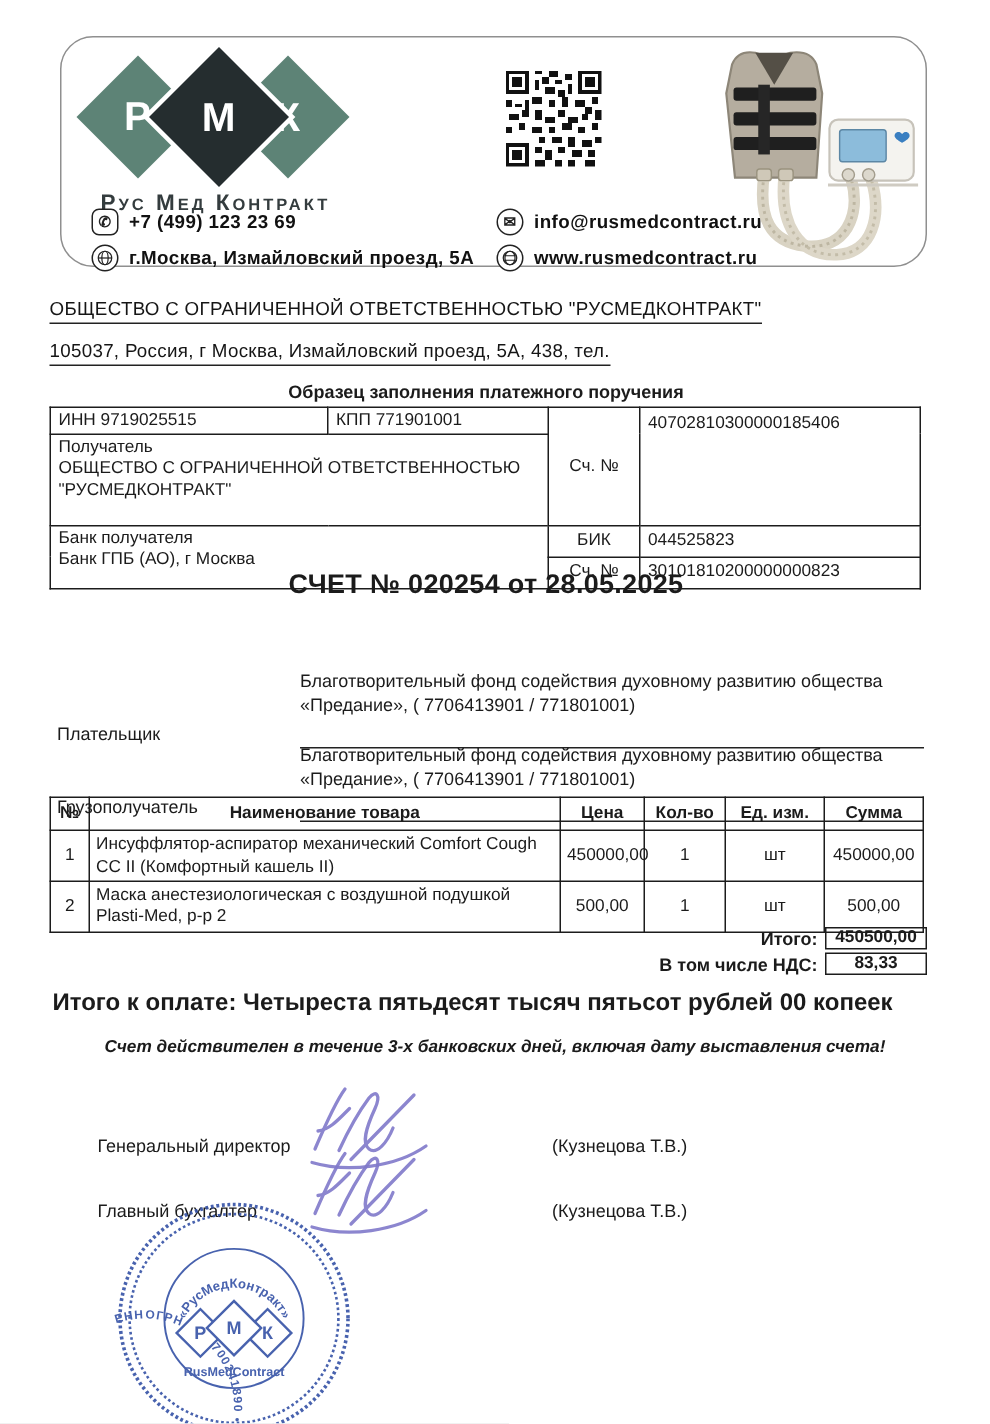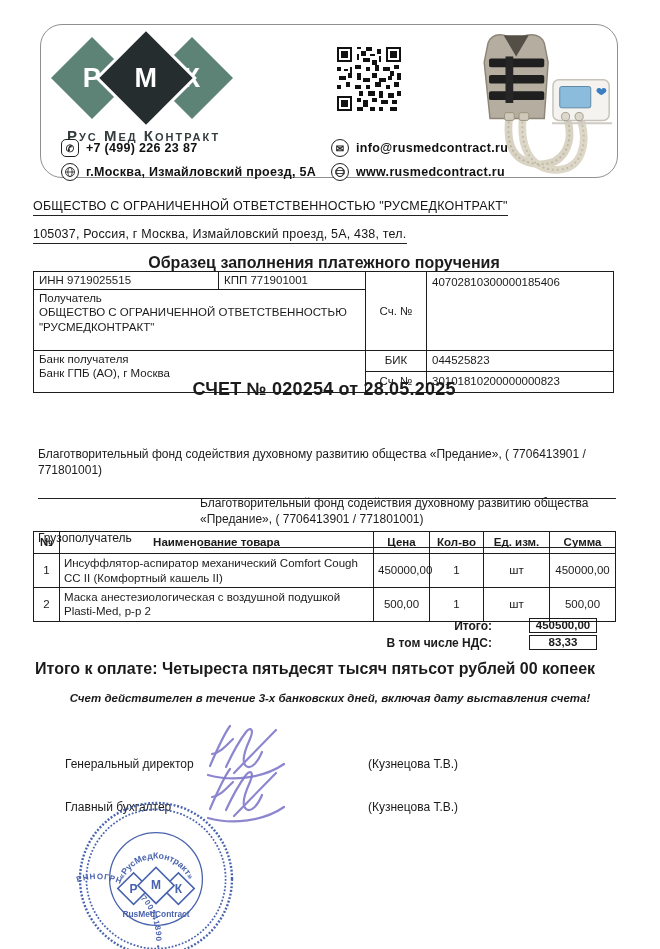--- a/index.html
+++ b/index.html
@@ -23,21 +23,21 @@
               border:1.3px solid #222;font-size:10px;color:#222;flex:0 0 auto;background:#fff;}
   .badge-icon.rounded{border-radius:5px;}
   .badge-icon.circle{border-radius:50%;}
   .qr{position:absolute;left:296px;top:22px;width:64px;height:64px;}
 
   
   .uline{position:absolute;left:33px;font-size:12.5px;color:#151515;
          border-bottom:1.6px solid #222;padding-bottom:2px;letter-spacing:.2px;}
 
   .sample-title{position:absolute;left:0;top:254px;width:648px;text-align:center;
-                font-size:16px;font-weight:bold;}
+                font-size:12px;font-weight:bold;}
 
   
   table.req{position:absolute;left:33px;top:271px;width:580px;border-collapse:collapse;
             font-size:11.5px;table-layout:fixed;}
   table.req td{border:1.6px solid #1c1c1c;padding:1px 5px;vertical-align:middle;line-height:1.28;}
   table.req td.ctr{text-align:center;}
 
   .invoice-title{position:absolute;left:0;top:379px;width:648px;text-align:center;
                  font-size:18px;font-weight:bold;letter-spacing:.2px;}
 
@@ -45,21 +45,21 @@
   .party{position:absolute;left:38px;width:578px;display:flex;align-items:flex-end;}
   .party .lbl{width:162px;font-size:12px;padding-bottom:3px;flex:0 0 auto;}
   .party .val{flex:1;font-size:12px;line-height:1.35;border-bottom:1.6px solid #222;padding-bottom:20px;}
 
   
   table.items{position:absolute;left:33px;top:531px;width:582px;border-collapse:collapse;
               font-size:11.5px;table-layout:fixed;}
   table.items th{border:1.6px solid #1c1c1c;font-size:11.5px;font-weight:bold;padding:4px 2px;line-height:1.15;}
   table.items td{border:1.6px solid #1c1c1c;padding:2px 4px;line-height:1.25;}
   table.items td.ctr,table.items th{text-align:center;vertical-align:middle;}
-  .totals-row{position:absolute;left:15px;width:582px;display:flex;gap:32px;}
+  .totals-row{position:absolute;left:36px;width:582px;display:flex;}
   .totals-row .tlbl{flex:1;text-align:right;font-weight:bold;font-size:12px;padding:1px 5px 0 0;}
   .totals-row .tval{width:66px;flex:0 0 auto;border:1.6px solid #1c1c1c;text-align:center;
                     font-weight:bold;font-size:11.5px;padding-top:0;}
 
   .amount-words{position:absolute;left:35px;top:660px;font-size:16px;font-weight:bold;}
   .validity{position:absolute;left:0;top:692px;width:660px;text-align:center;
             font-size:11.5px;font-weight:bold;font-style:italic;}
 
   
   .sig-label{position:absolute;font-size:12px;}
@@ -83,21 +83,21 @@
         <span>К</span>
       </div>
       <div class="diamond dark">
         <span>М</span>
       </div>
     </div>
     <div class="logo-subtitle">Рус Мед Контракт</div>
 
     <div class="contact-row" style="left:20px;top:114px;">
       <span class="badge-icon rounded">✆</span>
-      <span>+7 (499) 226 23 87</span>
+      <span>+7 (499) 123 23 69</span>
     </div>
     <div class="contact-row" style="left:20px;top:138px;">
       <span class="badge-icon circle">
         <svg width="12" height="12" viewBox="0 0 16 16" fill="none" stroke="#222" stroke-width="1.1">
           <circle cx="8" cy="8" r="6"></circle>
             <ellipse cx="8" cy="8" rx="2.8" ry="6"></ellipse>
             <line x1="2" y1="8" x2="14" y2="8"></line>
         </svg>
       </span>
       <span>г.Москва, Измайловский проезд, 5А</span>
@@ -240,20 +240,21 @@
     <tr>
       <td class="ctr" style="height:18px;">Сч. №</td>
       <td>30101810200000000823</td>
     </tr>
   </tbody>
     </table>
 
   <div class="invoice-title">СЧЕТ № 020254 от 28.05.2025</div>
 
   <div class="party" style="top:446px;">
+    <div class="lbl">Плательщик</div>
     <div class="val">Благотворительный фонд содействия духовному развитию общества «Предание», ( 7706413901 / 771801001)</div>
   </div>
   <div class="party" style="top:495px;">
     <div class="lbl">Грузополучатель</div>
     <div class="val">Благотворительный фонд содействия духовному развитию общества «Предание», ( 7706413901 / 771801001)</div>
   </div>
 
   <table class="items">
     <colgroup>
         <col style="width:26px">

